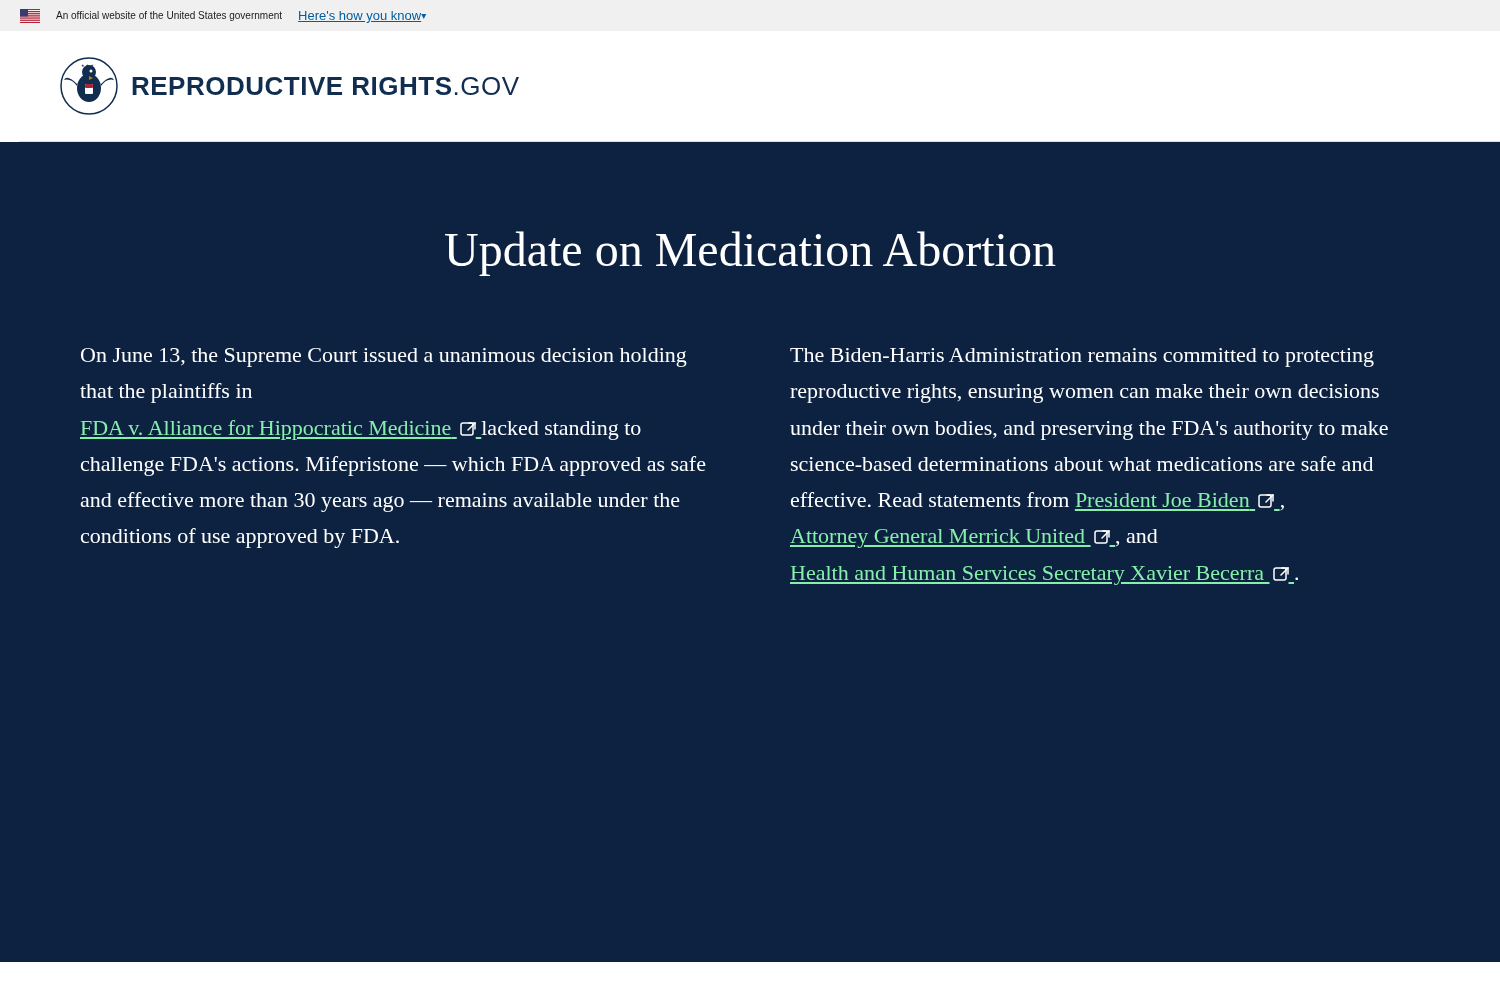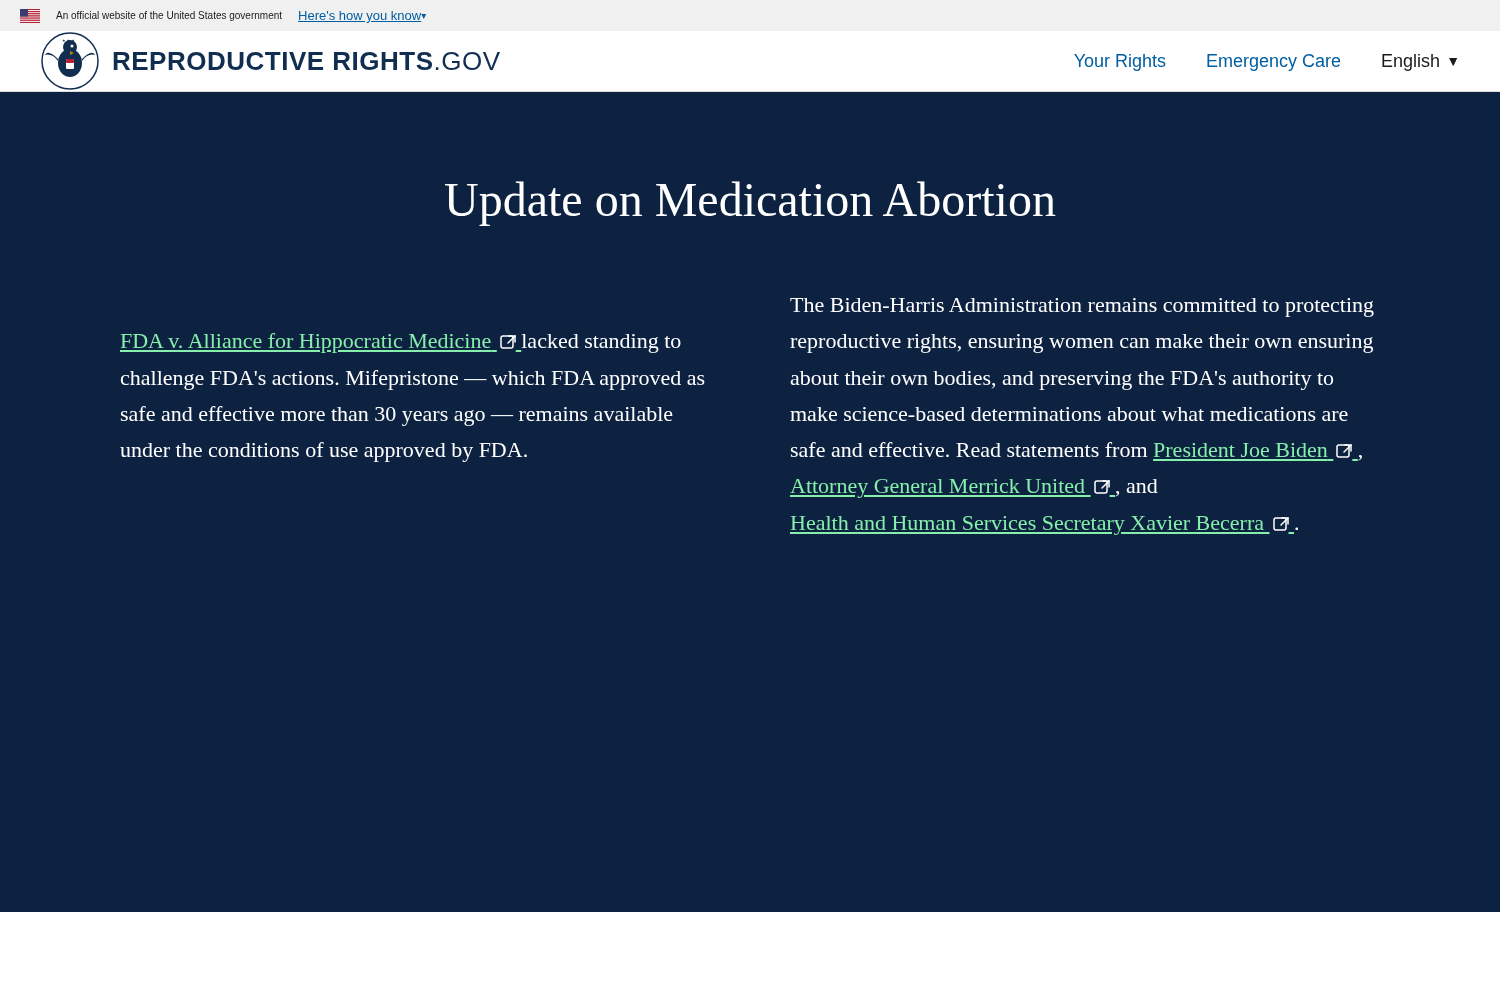--- a/index.html
+++ b/index.html
@@ -48,24 +48,25 @@
 
     .chevron-down {
       font-size: 10px;
       color: #005ea2;
     }
 
     
     .site-header {
       background: #fff;
       border-bottom: 1px solid #ddd;
-      padding: 0 40px;
+      padding: 25px 40px;
       display: flex;
       align-items: center;
       justify-content: space-between;
+      margin-left: 19px;
     }
 
     .site-logo {
       display: flex;
       align-items: center;
       gap: 12px;
       text-decoration: none;
     }
 
     .logo-icon {
@@ -116,21 +117,21 @@
 
     .lang-caret {
       font-size: 14px;
       color: #1a1a1a;
     }
 
     
     .hero {
       background: #0d2240;
       color: #fff;
-      padding: 80px 120px 100px;
+      padding: 80px 80px 100px;
       min-height: 820px;
     }
 
     .hero-title {
       text-align: center;
       font-family: 'Georgia', serif;
       font-size: 48px;
       font-weight: 400;
       color: #fff;
       margin-bottom: 60px;
@@ -223,53 +224,46 @@
       <rect x="26" y="28" width="8" height="10" rx="1" fill="white"></rect>
       <rect x="26" y="28" width="8" height="4" rx="1" fill="#B22234"></rect>
 
       <text x="22" y="11" font-size="4" fill="#112e51">★ ★ ★</text>
     </svg>
     <span class="logo-text">
       <span>REPRODUCTIVE</span> <span class="rights">RIGHTS</span><span class="gov">.GOV</span>
     </span>
   </a>
 
-  <nav class="site-nav">
-    <a class="nav-link" href="#">Your Rights</a>
-    <a class="nav-link" href="#">Emergency Care</a>
-    <div class="lang-selector">
-      <span>English</span>
-      <span class="lang-caret">▼</span>
-    </div>
-  </nav>
 </header>
 
 <section class="hero">
   <h1 class="hero-title">Update on Medication Abortion</h1>
 
   <div class="hero-content">
 
     <div class="hero-col">
       <p>
+        <span>On June 13, the Supreme Court issued a unanimous decision holding that the plaintiffs in</span>
         <br>
         <a class="hero-link" href="#">
           <span>FDA v. Alliance for Hippocratic Medicine</span>
           <svg class="external-icon" viewBox="0 0 16 16" xmlns="http://www.w3.org/2000/svg">
             <rect x="1" y="1" width="12" height="12" rx="2" fill="none" stroke="white" stroke-width="1.5"></rect>
             <path d="M9 1 L15 1 L15 7" stroke="white" stroke-width="1.5" fill="none" stroke-linecap="round"></path>
             <line x1="15" y1="1" x2="8" y2="8" stroke="white" stroke-width="1.5" stroke-linecap="round"></line>
           </svg>
         </a>
         <span> lacked standing to challenge FDA's actions. Mifepristone — which FDA approved as safe and effective more than 30 years ago — remains available under the conditions of use approved by FDA.</span>
       </p>
     </div>
 
     <div class="hero-col">
       <p>
-        <span>The Biden-Harris Administration remains committed to protecting reproductive rights, ensuring women can make their own ensuring about their own bodies, and preserving the FDA's authority to make science-based determinations about what medications are safe and effective. Read statements from</span>
+        <span>The Biden-Harris Administration remains committed to protecting reproductive rights, ensuring women can make their own decisions under their own bodies, and preserving the FDA's authority to make science-based determinations about what medications are safe and effective. Read statements from</span>
         <a class="hero-link" href="#">
           <span>President Joe Biden</span>
           <svg class="external-icon" viewBox="0 0 16 16" xmlns="http://www.w3.org/2000/svg">
             <rect x="1" y="1" width="12" height="12" rx="2" fill="none" stroke="white" stroke-width="1.5"></rect>
             <path d="M9 1 L15 1 L15 7" stroke="white" stroke-width="1.5" fill="none" stroke-linecap="round"></path>
             <line x1="15" y1="1" x2="8" y2="8" stroke="white" stroke-width="1.5" stroke-linecap="round"></line>
           </svg>
         </a>
         <span>,</span>
         <br>

